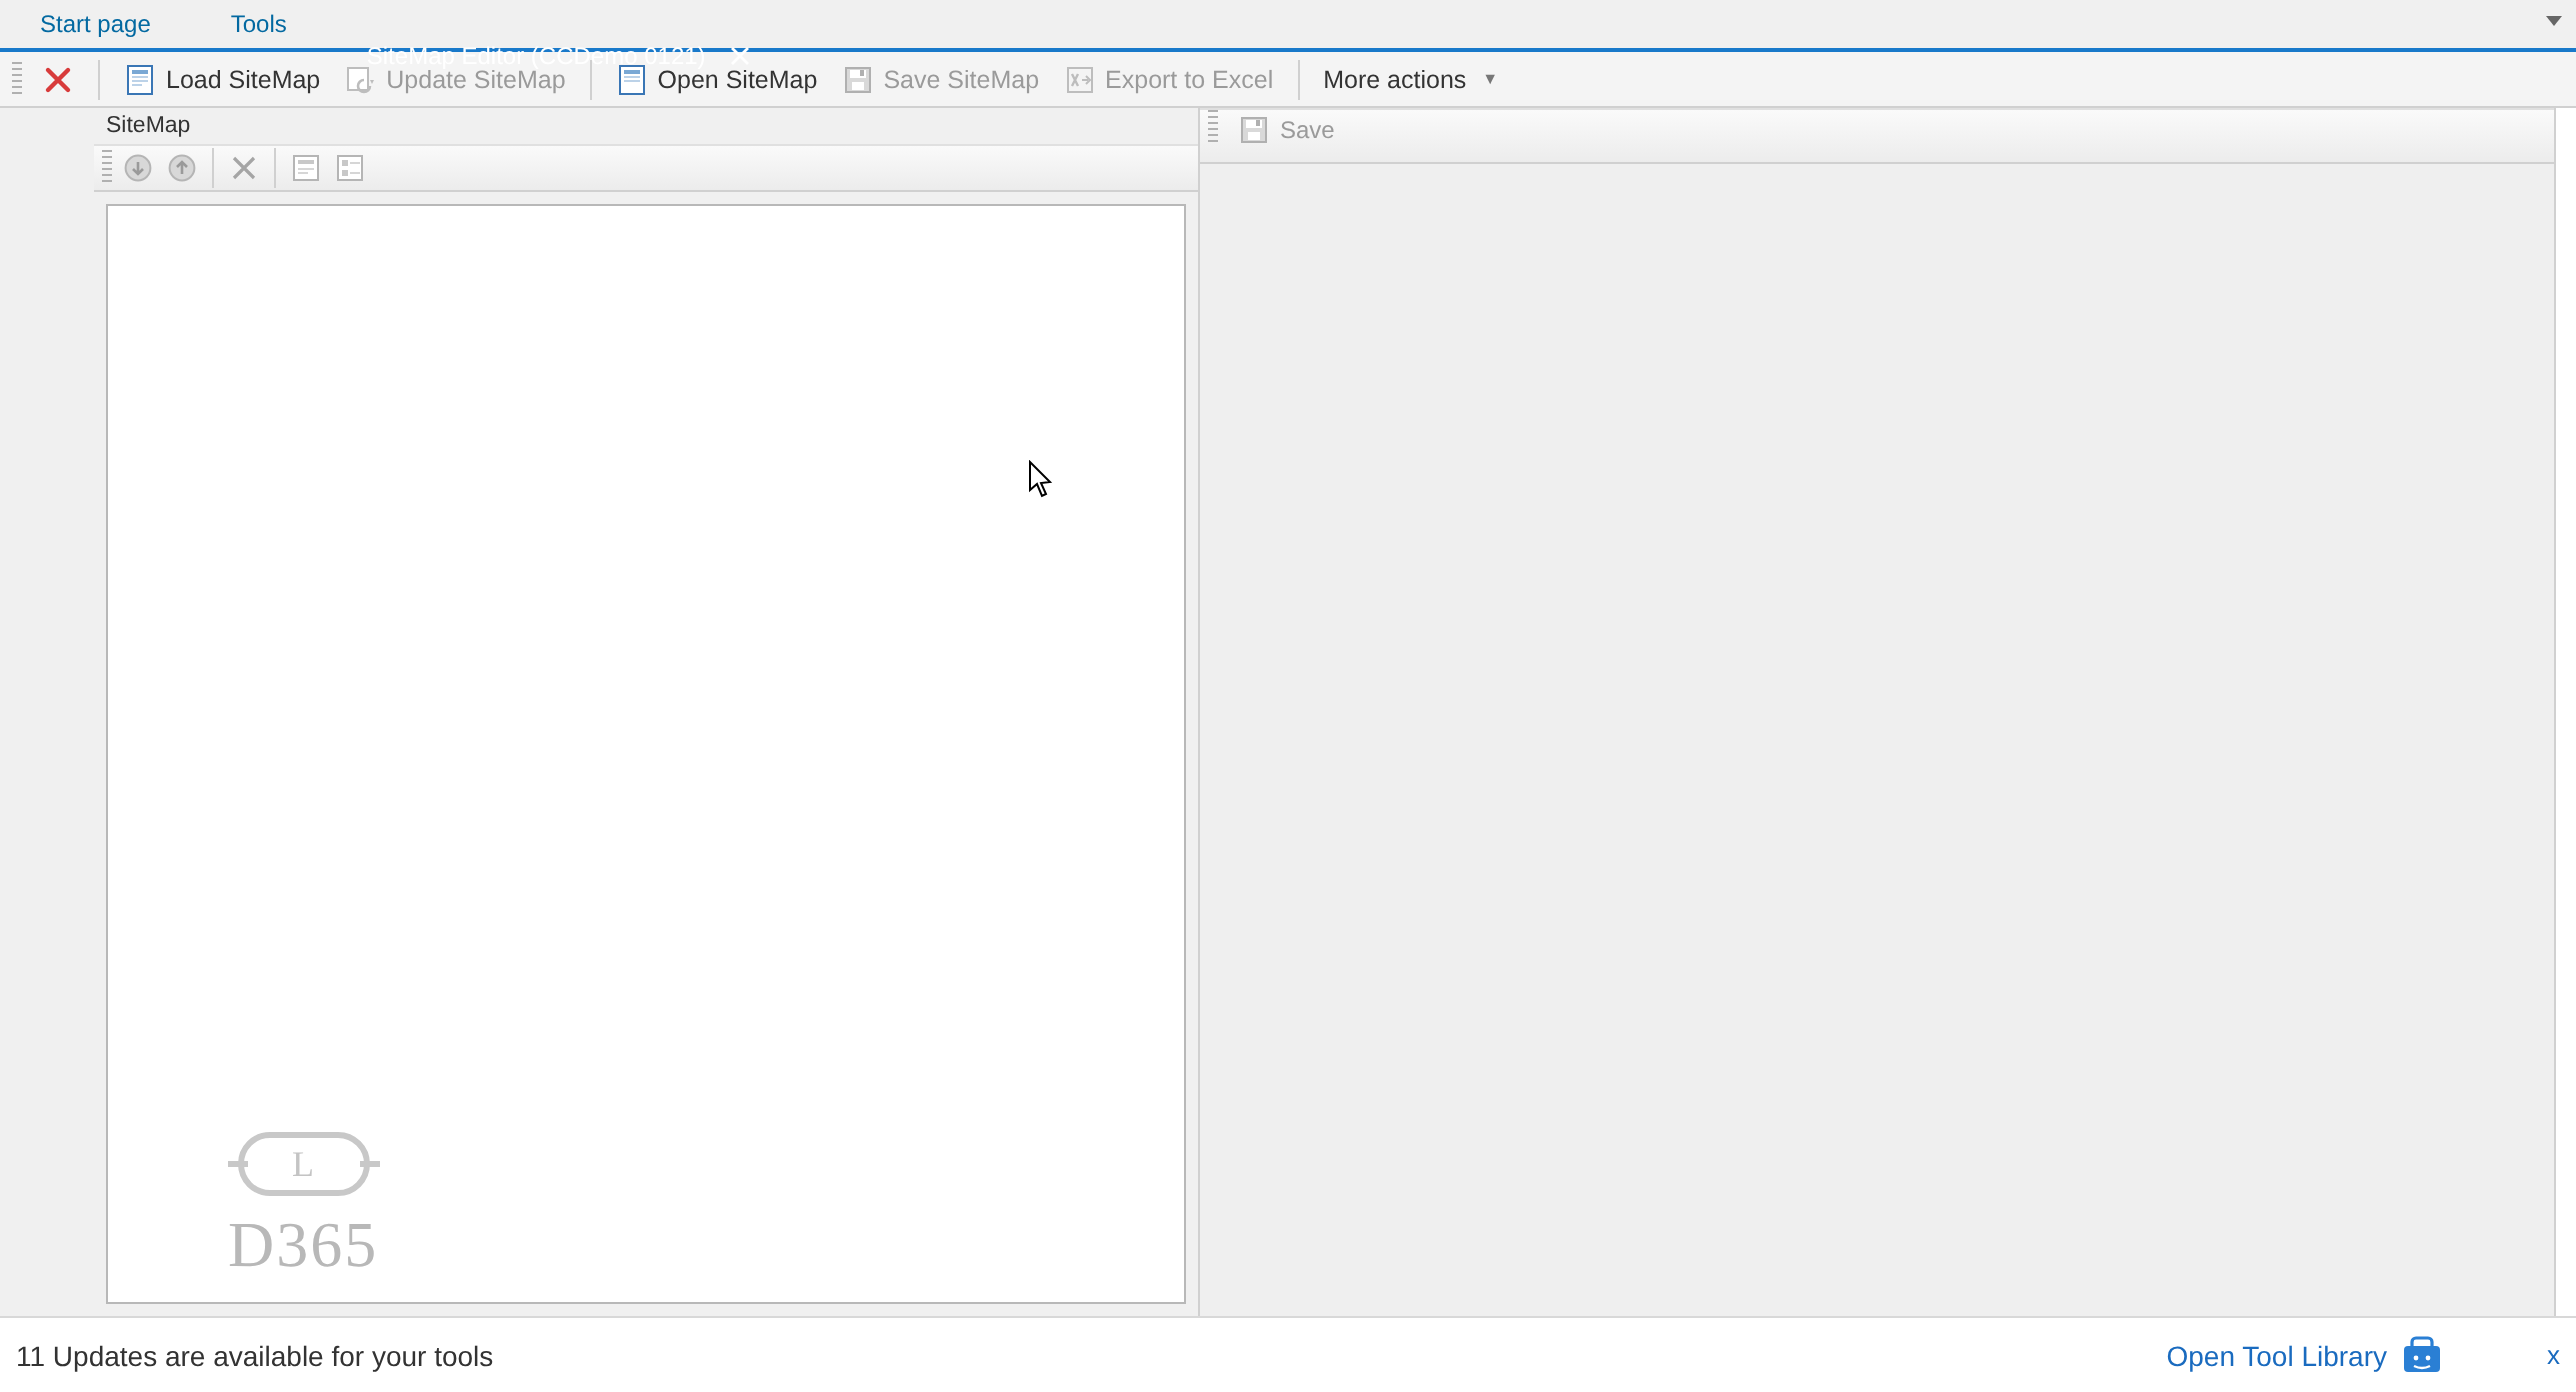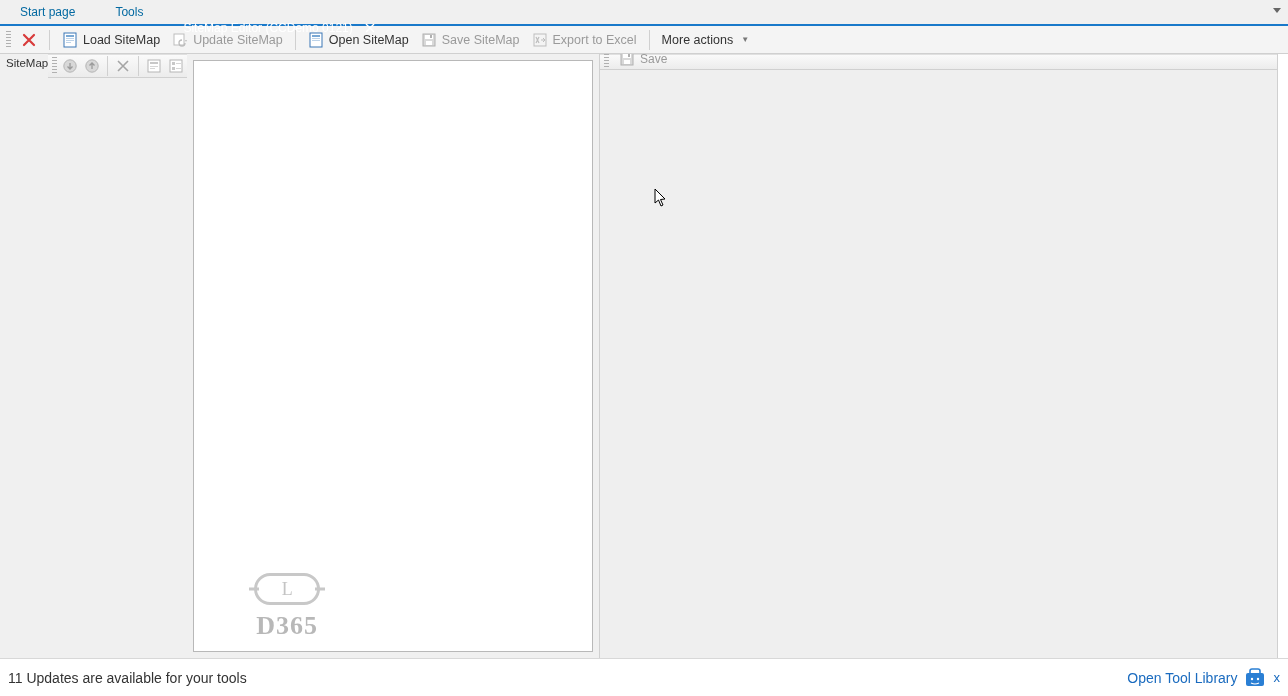--- a/index.html
+++ b/index.html
@@ -18,44 +18,44 @@
   .toolbar { display: flex; align-items: center; height: 28px; background: #f4f4f4; border-bottom: 1px solid #d0d0d0; padding-left: 6px; gap: 0; font-size: 12.5px; }
   .grip { width: 5px; height: 18px; background: repeating-linear-gradient(to bottom, #b0b0b0 0 1px, transparent 1px 3px); margin-right: 4px; }
   .sep { width: 1px; height: 20px; background: #d0d0d0; margin: 0 6px; }
   .tb-btn { display: flex; align-items: center; gap: 5px; padding: 3px 6px; color: #333; cursor: pointer; border-radius: 2px; }
   .tb-btn.disabled { color: #9a9a9a; }
   .tb-icon { width: 16px; height: 16px; display: flex; align-items: center; justify-content: center; }
   .dropdown-caret { margin-left: 3px; font-size: 8px; color: #777; }
 
   
   .content { flex: 1; display: flex; overflow: hidden; }
-  .left-pane { width: 600px; display: flex; border-right: 1px solid #d0d0d0; background: #f0f0f0; }
+  .left-pane { width: 600px; display: flex; flex-direction: column; border-right: 1px solid #d0d0d0; background: #f0f0f0; padding-left: 47px; }
   .right-pane { flex: 1; display: flex; flex-direction: column; background: #efefef; border-right: 1px solid #d0d0d0;}
   .right-gutter { width: 10px; background:#fff; position:relative; }
 
   .pane-header { height: 18px; padding-left: 6px; font-size: 11.5px; color: #333; background: #f0f0f0; display: flex; align-items: center; }
 
   .sub-toolbar { display: flex; align-items: center; height: 24px; background: linear-gradient(#fafafa,#ececec); border-top: 1px solid #e0e0e0; border-bottom: 1px solid #d0d0d0; padding-left: 4px; }
   .sub-toolbar .grip { margin-right: 2px; }
   .sub-toolbar .sep { margin: 0 4px; }
   .icon-btn { width: 22px; height: 20px; display: flex; align-items: center; justify-content: center; color: #8f8f8f; border-radius: 2px; }
 
   .canvas-wrap { flex: 1; padding: 6px 6px 6px 6px; background: #f0f0f0; }
   .canvas { width: 100%; height: 100%; background: #fff; border: 1px solid #b8b8b8; position: relative; }
   .watermark { position: absolute; left: 60px; bottom: 10px; color: #c4c4c4; text-align: center; pointer-events: none; }
   .wm-ring { width: 66px; height: 32px; border: 3px solid #c8c8c8; border-radius: 16px; margin: 0 auto 6px; position: relative; display:flex; align-items:center; justify-content:center; font-size: 18px; color:#c4c4c4; font-family: Georgia, serif;}
   .wm-ring::before, .wm-ring::after { content:""; position:absolute; width:10px; height:3px; background:#c8c8c8; top:50%; transform:translateY(-50%);}
   .wm-ring::before { left:-8px;} .wm-ring::after { right:-8px;}
-  .wm-text { font-family: Georgia, "Times New Roman", serif; font-size: 26px; font-weight: bold; letter-spacing: 1px; color: #b8b8b8; }
+  .wm-text { font-family: Georgia, "Times New Roman", serif; font-size: 32px; font-weight: normal; letter-spacing: 1px; color: #b8b8b8; }
 
   .props-body { flex: 1; background: #efefef; }
-  .props-toolbar { display: flex; align-items: flex-end; height: 16px; background: linear-gradient(#fafafa,#ececec); border-top:1px solid #e0e0e0; border-bottom:1px solid #d0d0d0; padding-left:4px;}
-
-  
-  .statusbar { height: 38px; background: #fff; border-top: 1px solid #d8d8d8; display: flex; align-items: center; padding: 0 8px; font-size: 14px; color: #333; }
+  .props-toolbar { display: flex; align-items: flex-start; height: 28px; background: linear-gradient(#fafafa,#ececec); border-top:1px solid #e0e0e0; border-bottom:1px solid #d0d0d0; padding-left:4px;}
+
+  
+  .statusbar { height: 38px; background: #fff; border-top: 1px solid #d8d8d8; display: flex; align-items: center; padding: 0 8px; font-size: 14px; color: #333; gap: 44px; }
   .status-spacer { flex: 1; }
   .status-link { color: #1a6bbf; cursor: pointer; display:flex; align-items:center; gap:6px;}
   .status-close { margin-left: 8px; color: #1a6bbf; font-size: 13px; cursor:pointer;}
 
   .cursor { position:absolute; left:460px; top:127px; pointer-events:none; }
 
   
   svg { display:block; }
 </style>
 </head>

